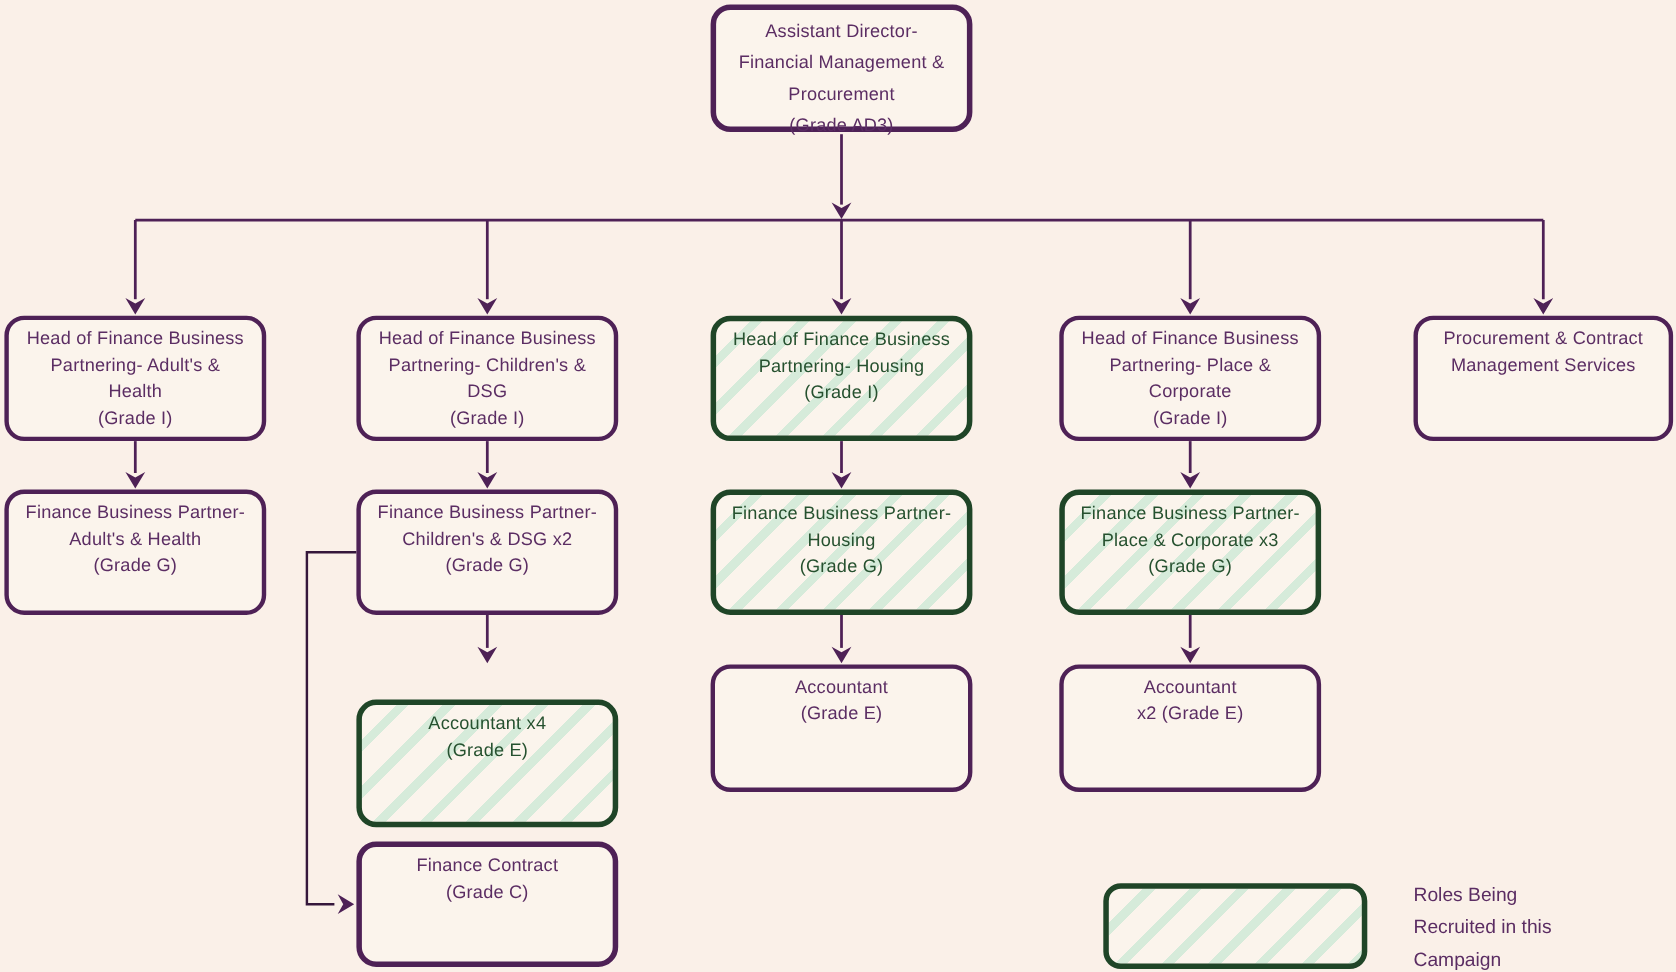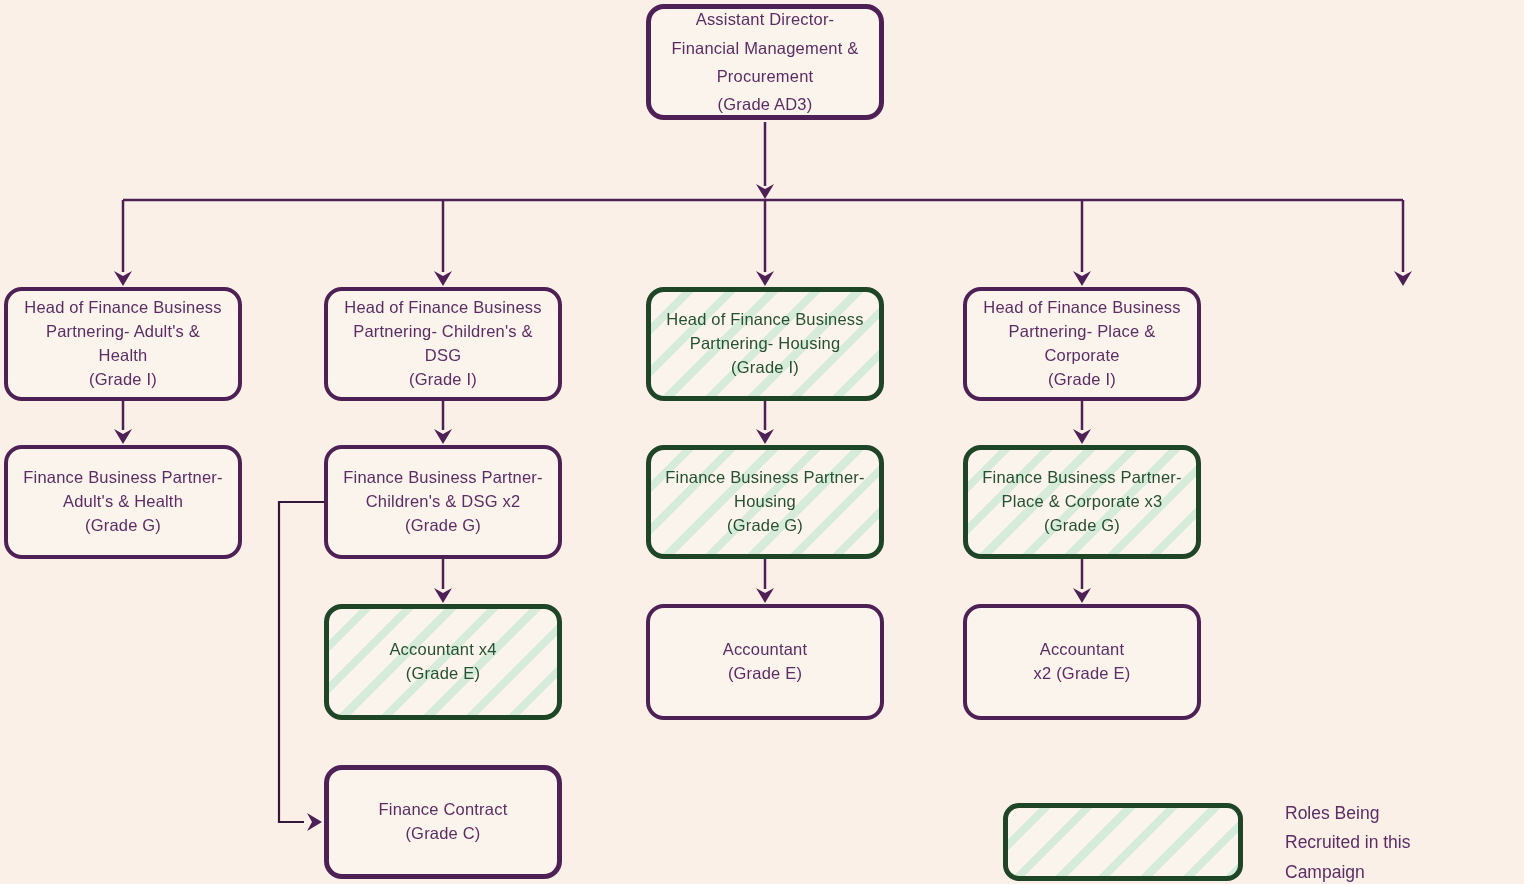--- a/index.html
+++ b/index.html
@@ -17,21 +17,21 @@
   }
   #edges-svg {
     position: absolute;
     left: 0; top: 0;
     width: 1524px; height: 884px;
     pointer-events: none;
   }
   .node {
     position: absolute;
     display: flex;
-    align-items: center;
+    align-items: flex-start;
     justify-content: center;
     text-align: center;
     border-radius: 18px;
     background: #FBF4EC;
     padding: 6px 8px;
     z-index: 2;
   }
   .node.purple {
     border: 4px solid #4E2156;
     color: #5B2D63;
@@ -143,20 +143,24 @@
     <span class="node-label">Head of Finance Business
 Partnering- Housing
 (Grade I)</span>
   </div>
   <div class="node purple" style="left:963px;top:287px;width:238px;height:114px">
     <span class="node-label">Head of Finance Business
 Partnering- Place &amp;
 Corporate
 (Grade I)</span>
   </div>
+  <div class="node purple" style="left:1285px;top:287px;width:236px;height:114px">
+    <span class="node-label">Procurement &amp; Contract
+Management Services</span>
+  </div>
 
   <div class="node purple" style="left:4px;top:445px;width:238px;height:114px">
     <span class="node-label">Finance Business Partner-
 Adult's &amp; Health
 (Grade G)</span>
   </div>
   <div class="node purple" style="left:324px;top:445px;width:238px;height:114px">
     <span class="node-label">Finance Business Partner-
 Children's &amp; DSG x2
 (Grade G)</span>
@@ -165,21 +169,21 @@
     <span class="node-label">Finance Business Partner-
 Housing
 (Grade G)</span>
   </div>
   <div class="node recruiting" style="left:963px;top:445px;width:238px;height:114px">
     <span class="node-label">Finance Business Partner-
 Place &amp; Corporate x3
 (Grade G)</span>
   </div>
 
-  <div class="node recruiting" style="left:324px;top:604px;width:238px;height:116px">
+  <div class="node recruiting" style="left:324px;top:636px;width:238px;height:116px">
     <span class="node-label">Accountant x4
 (Grade E)</span>
   </div>
   <div class="node purple" style="left:646px;top:604px;width:238px;height:116px">
     <span class="node-label">Accountant
 (Grade E)</span>
   </div>
   <div class="node purple" style="left:963px;top:604px;width:238px;height:116px">
     <span class="node-label">Accountant
 x2 (Grade E)</span>

